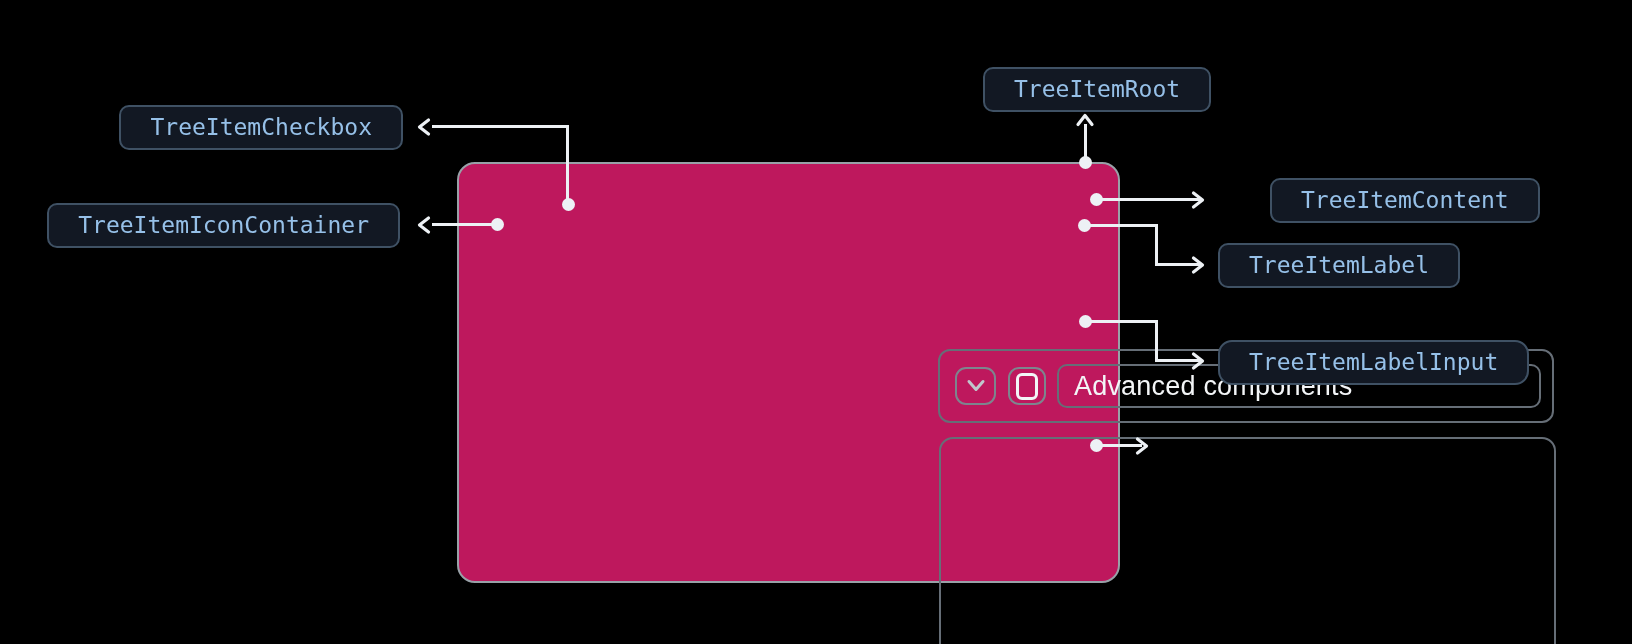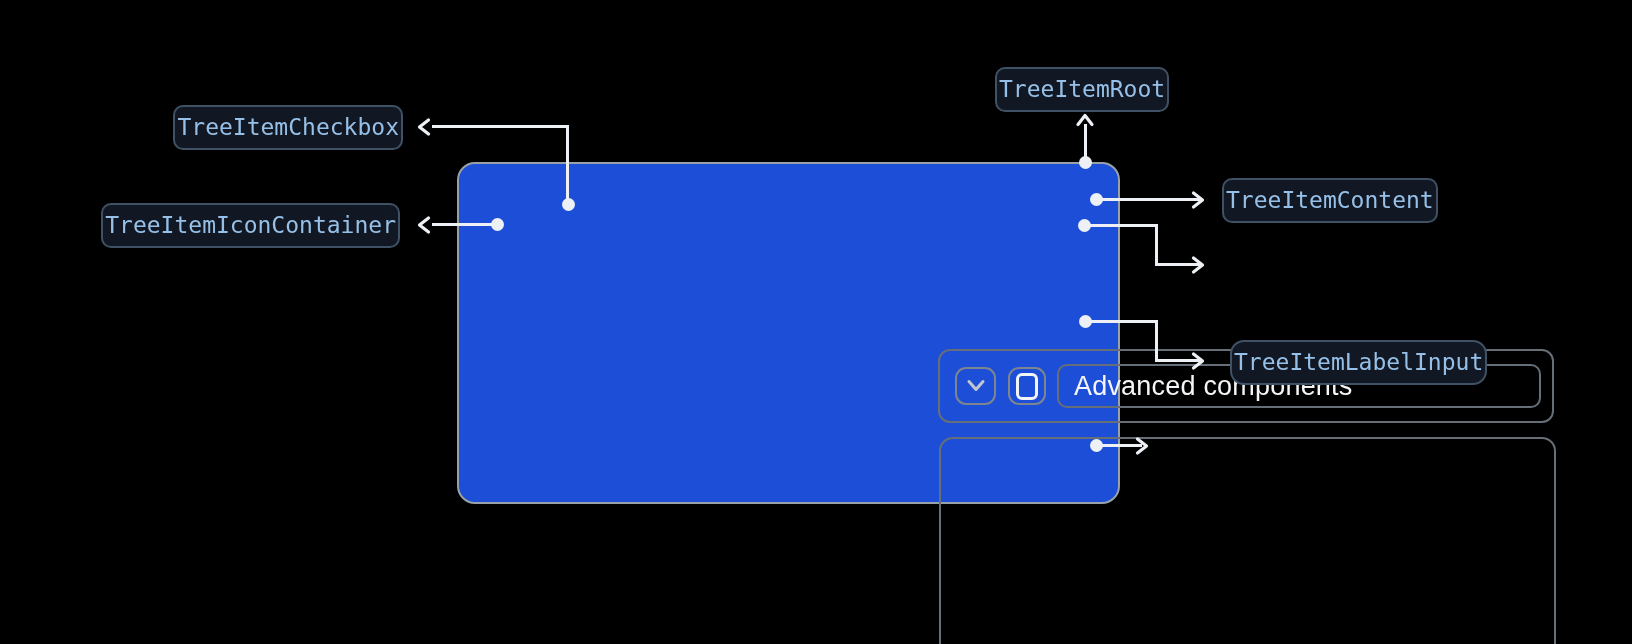--- a/index.html
+++ b/index.html
@@ -1,43 +1,43 @@
 <!DOCTYPE html>
 <html><head>
 <meta charset="utf-8">
 <style>
   html,body{margin:0;padding:0;background:#000;}
   .stage{position:relative;width:1632px;height:644px;background:#000;
          font-family:"Liberation Sans",sans-serif;overflow:hidden;}
 
   
-  .panel{position:absolute;left:457px;top:162px;width:663px;height:342px;
-         box-sizing:border-box;border:2px solid #99a1a8;border-radius:18px;background:#1d4ed8;}
+  .panel{position:absolute;left:457px;top:162px;width:663px;height:421px;
+         box-sizing:border-box;border:2px solid #99a1a8;border-radius:18px;background:#be185d;}
   .hdr{position:absolute;left:479px;top:185px;width:616px;height:74px;
        box-sizing:border-box;border:2px solid #666e77;border-radius:12px;
        display:flex;align-items:center;padding-left:15px;}
   .iconbox{box-sizing:border-box;width:41px;height:38px;border:2px solid #7d858e;
            border-radius:11px;display:flex;align-items:center;justify-content:center;flex:none;}
   .cbbox{box-sizing:border-box;width:38px;height:38px;border:2px solid #7d858e;
          border-radius:11px;display:flex;align-items:center;justify-content:center;
          margin-left:12px;flex:none;}
   .checkbox{box-sizing:border-box;width:22px;height:27px;border:3px solid #f2f5f7;
             border-radius:6px;flex:none;}
   .labelbox{box-sizing:border-box;width:484px;height:44px;border:2px solid #666e77;
             border-radius:10px;margin-left:11px;display:flex;align-items:center;
             padding-left:15px;flex:none;}
   .uitext{font-size:27px;color:#f3f5f7;letter-spacing:.2px;white-space:nowrap;}
   .group{position:absolute;left:480px;top:273px;width:617px;height:285px;
          box-sizing:border-box;border:2px solid #666e77;border-radius:14px;}
 
   
   .badge{position:absolute;height:45px;box-sizing:border-box;line-height:40px;
-         padding:0 2px;background:#121823;border:2px solid #3f5164;border-radius:10px;
+         padding:0 29px;background:#121823;border:2px solid #3f5164;border-radius:10px;
          color:#96c0e8;font-family:"DejaVu Sans Mono",monospace;font-size:23px;
-         white-space:nowrap;margin-left:12px;}
+         white-space:nowrap;}
 
   
   .cline{position:absolute;background:#edf1f5;}
   .cdot{position:absolute;width:13px;height:13px;border-radius:50%;background:#edf1f5;}
   .carrow{position:absolute;line-height:0;}
 </style>
 </head>
 <body>
 
 <div class="stage">
@@ -67,21 +67,22 @@
       
 
       
 
     </div>
   </div>
 
   <div class="badge" style="left:983px;top:67px;">TreeItemRoot</div>
   <div class="badge" style="right:1232px;top:203px;">TreeItemIconContainer</div>
   <div class="badge" style="right:1229px;top:105px;">TreeItemCheckbox</div>
-  <div class="badge" style="left:1210px;top:178px;">TreeItemContent</div>
+  <div class="badge" style="left:1270px;top:178px;">TreeItemContent</div>
+  <div class="badge" style="left:1218px;top:243px;">TreeItemLabel</div>
   <div class="badge" style="left:1218px;top:340px;border-radius:14px;">TreeItemLabelInput</div>
 
   <div class="cline" style="left:1084px;top:124px;width:3px;height:40px;"></div>
   <div class="cdot" style="left:1079px;top:156px;"></div>
   <div class="carrow" style="left:1075px;top:112px;">
     <svg width="20" height="16" viewBox="0 0 20 16">
         <path d="M3 12.5 L10 3.5 L17 12.5" fill="none" stroke="#edf1f5" stroke-width="3.2" stroke-linecap="round" stroke-linejoin="round"></path>
       </svg>
   </div>
 

